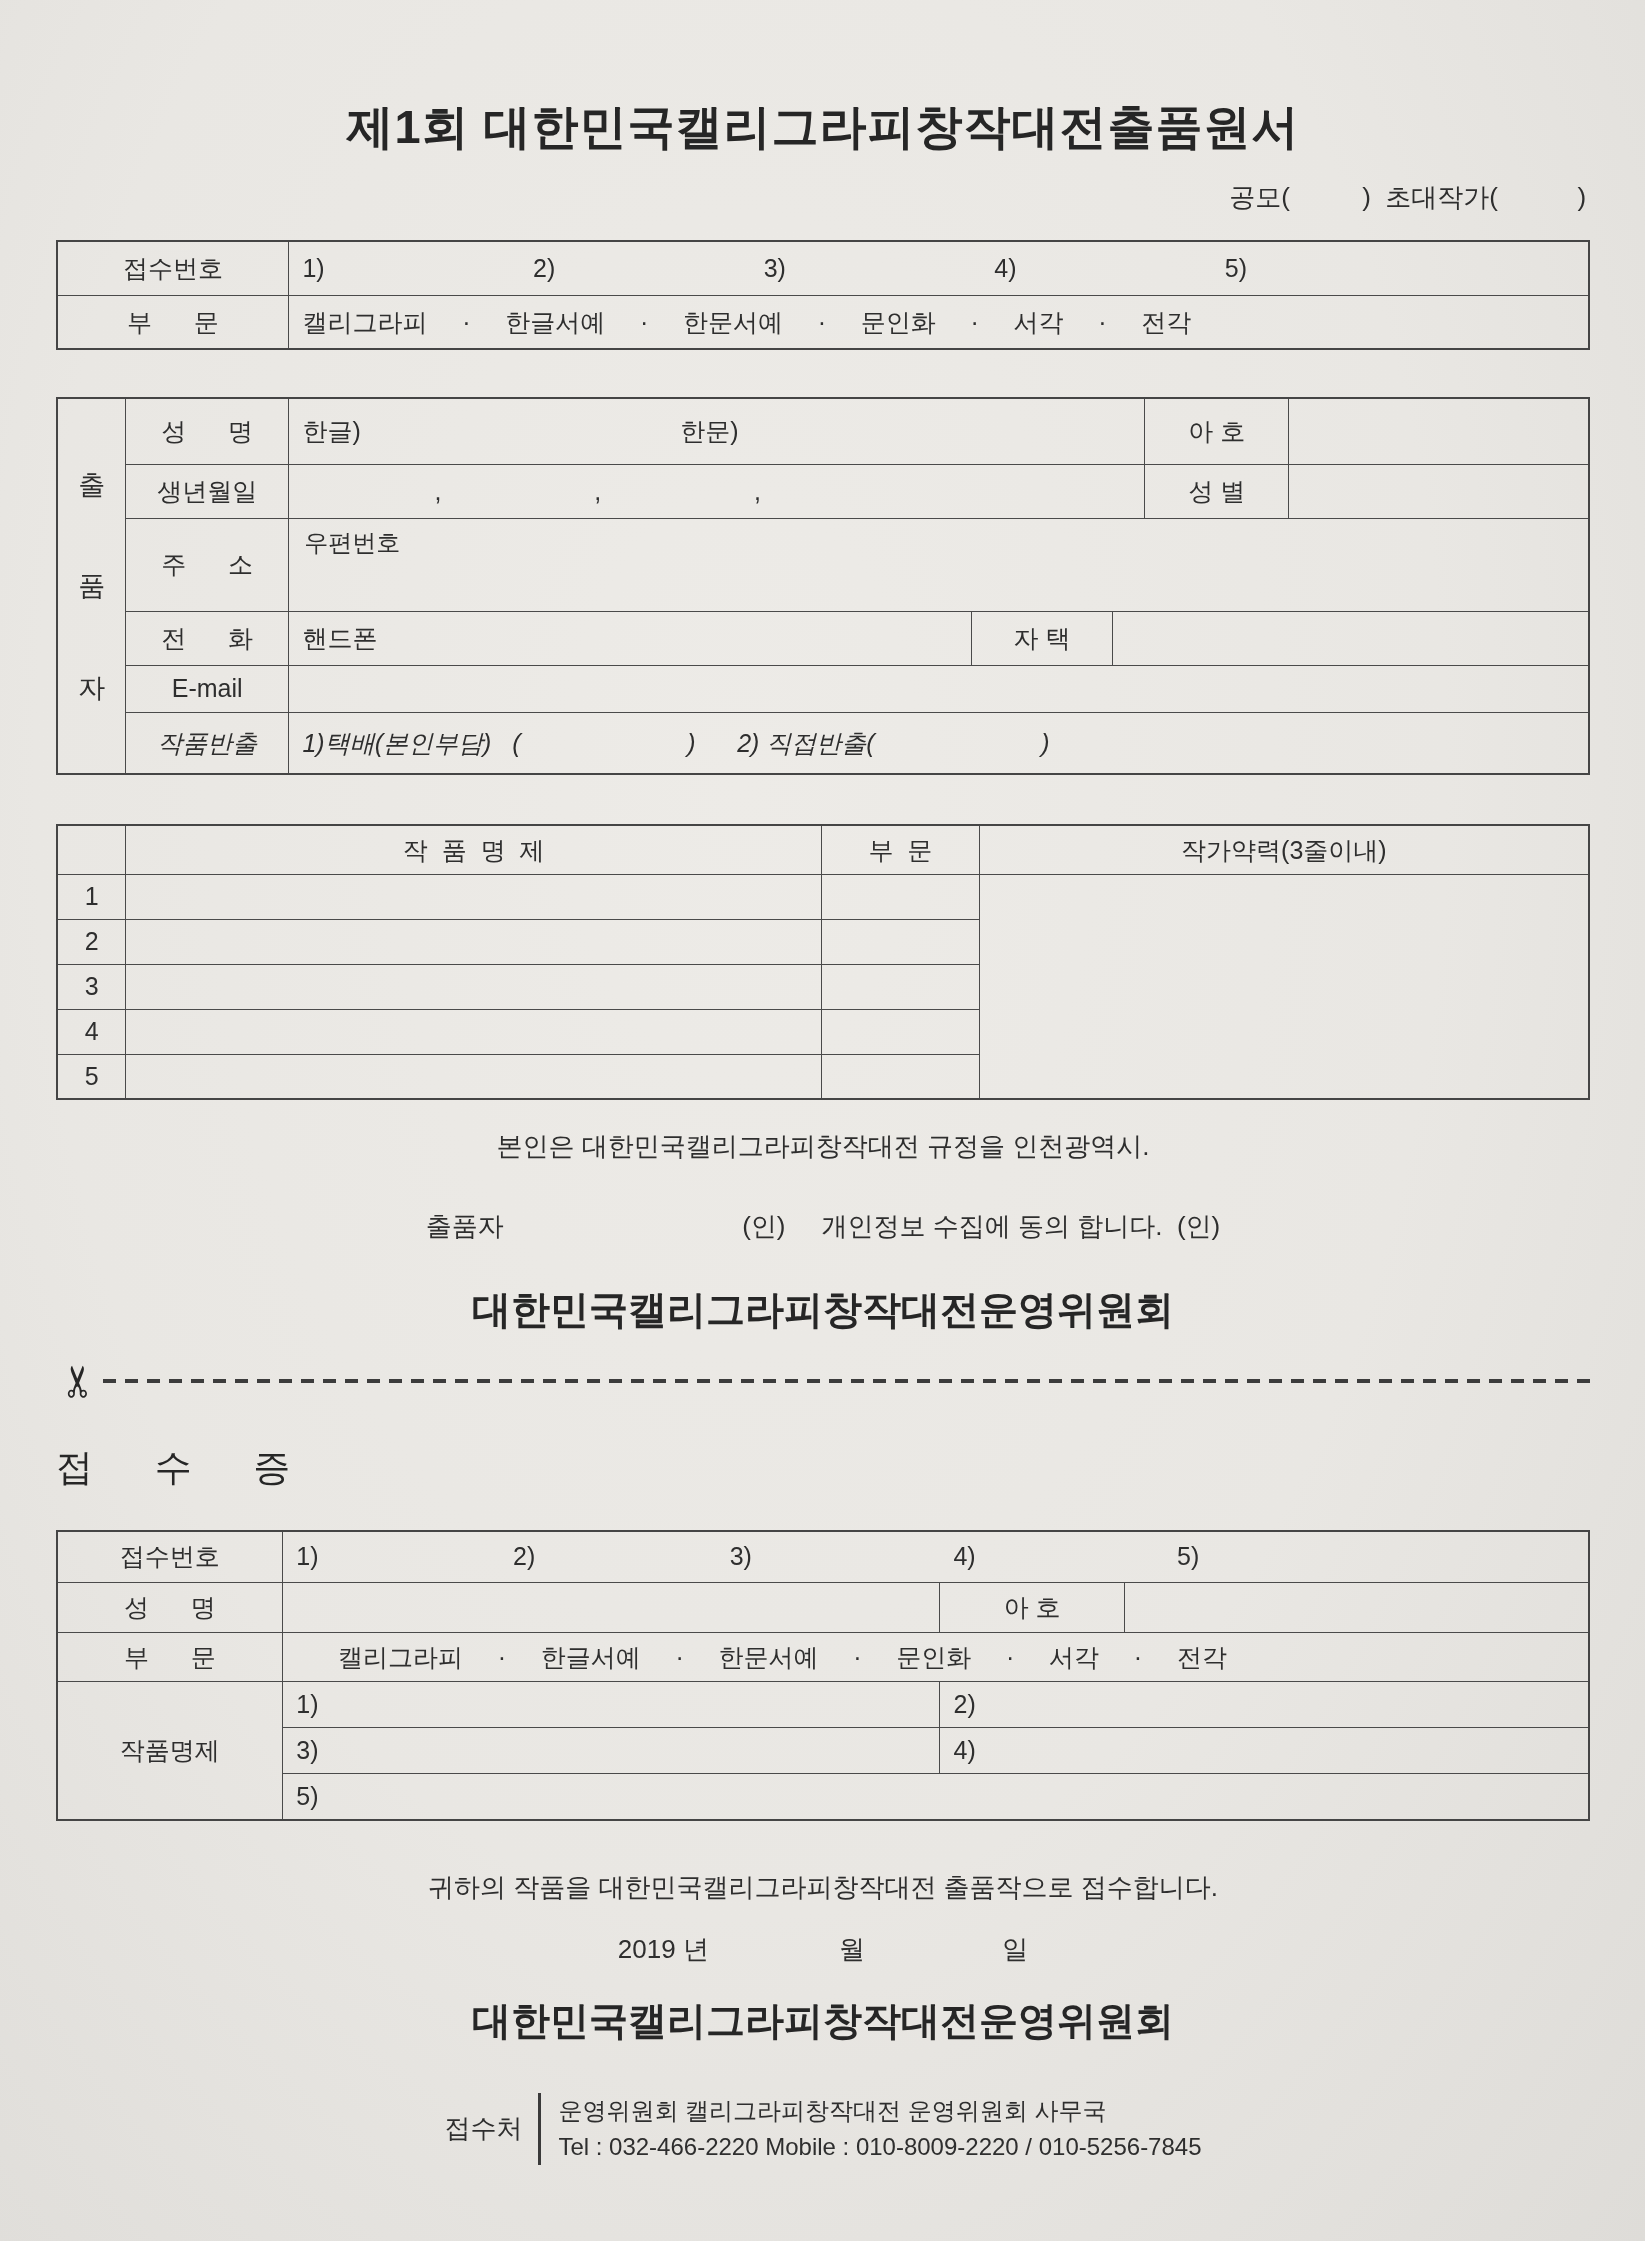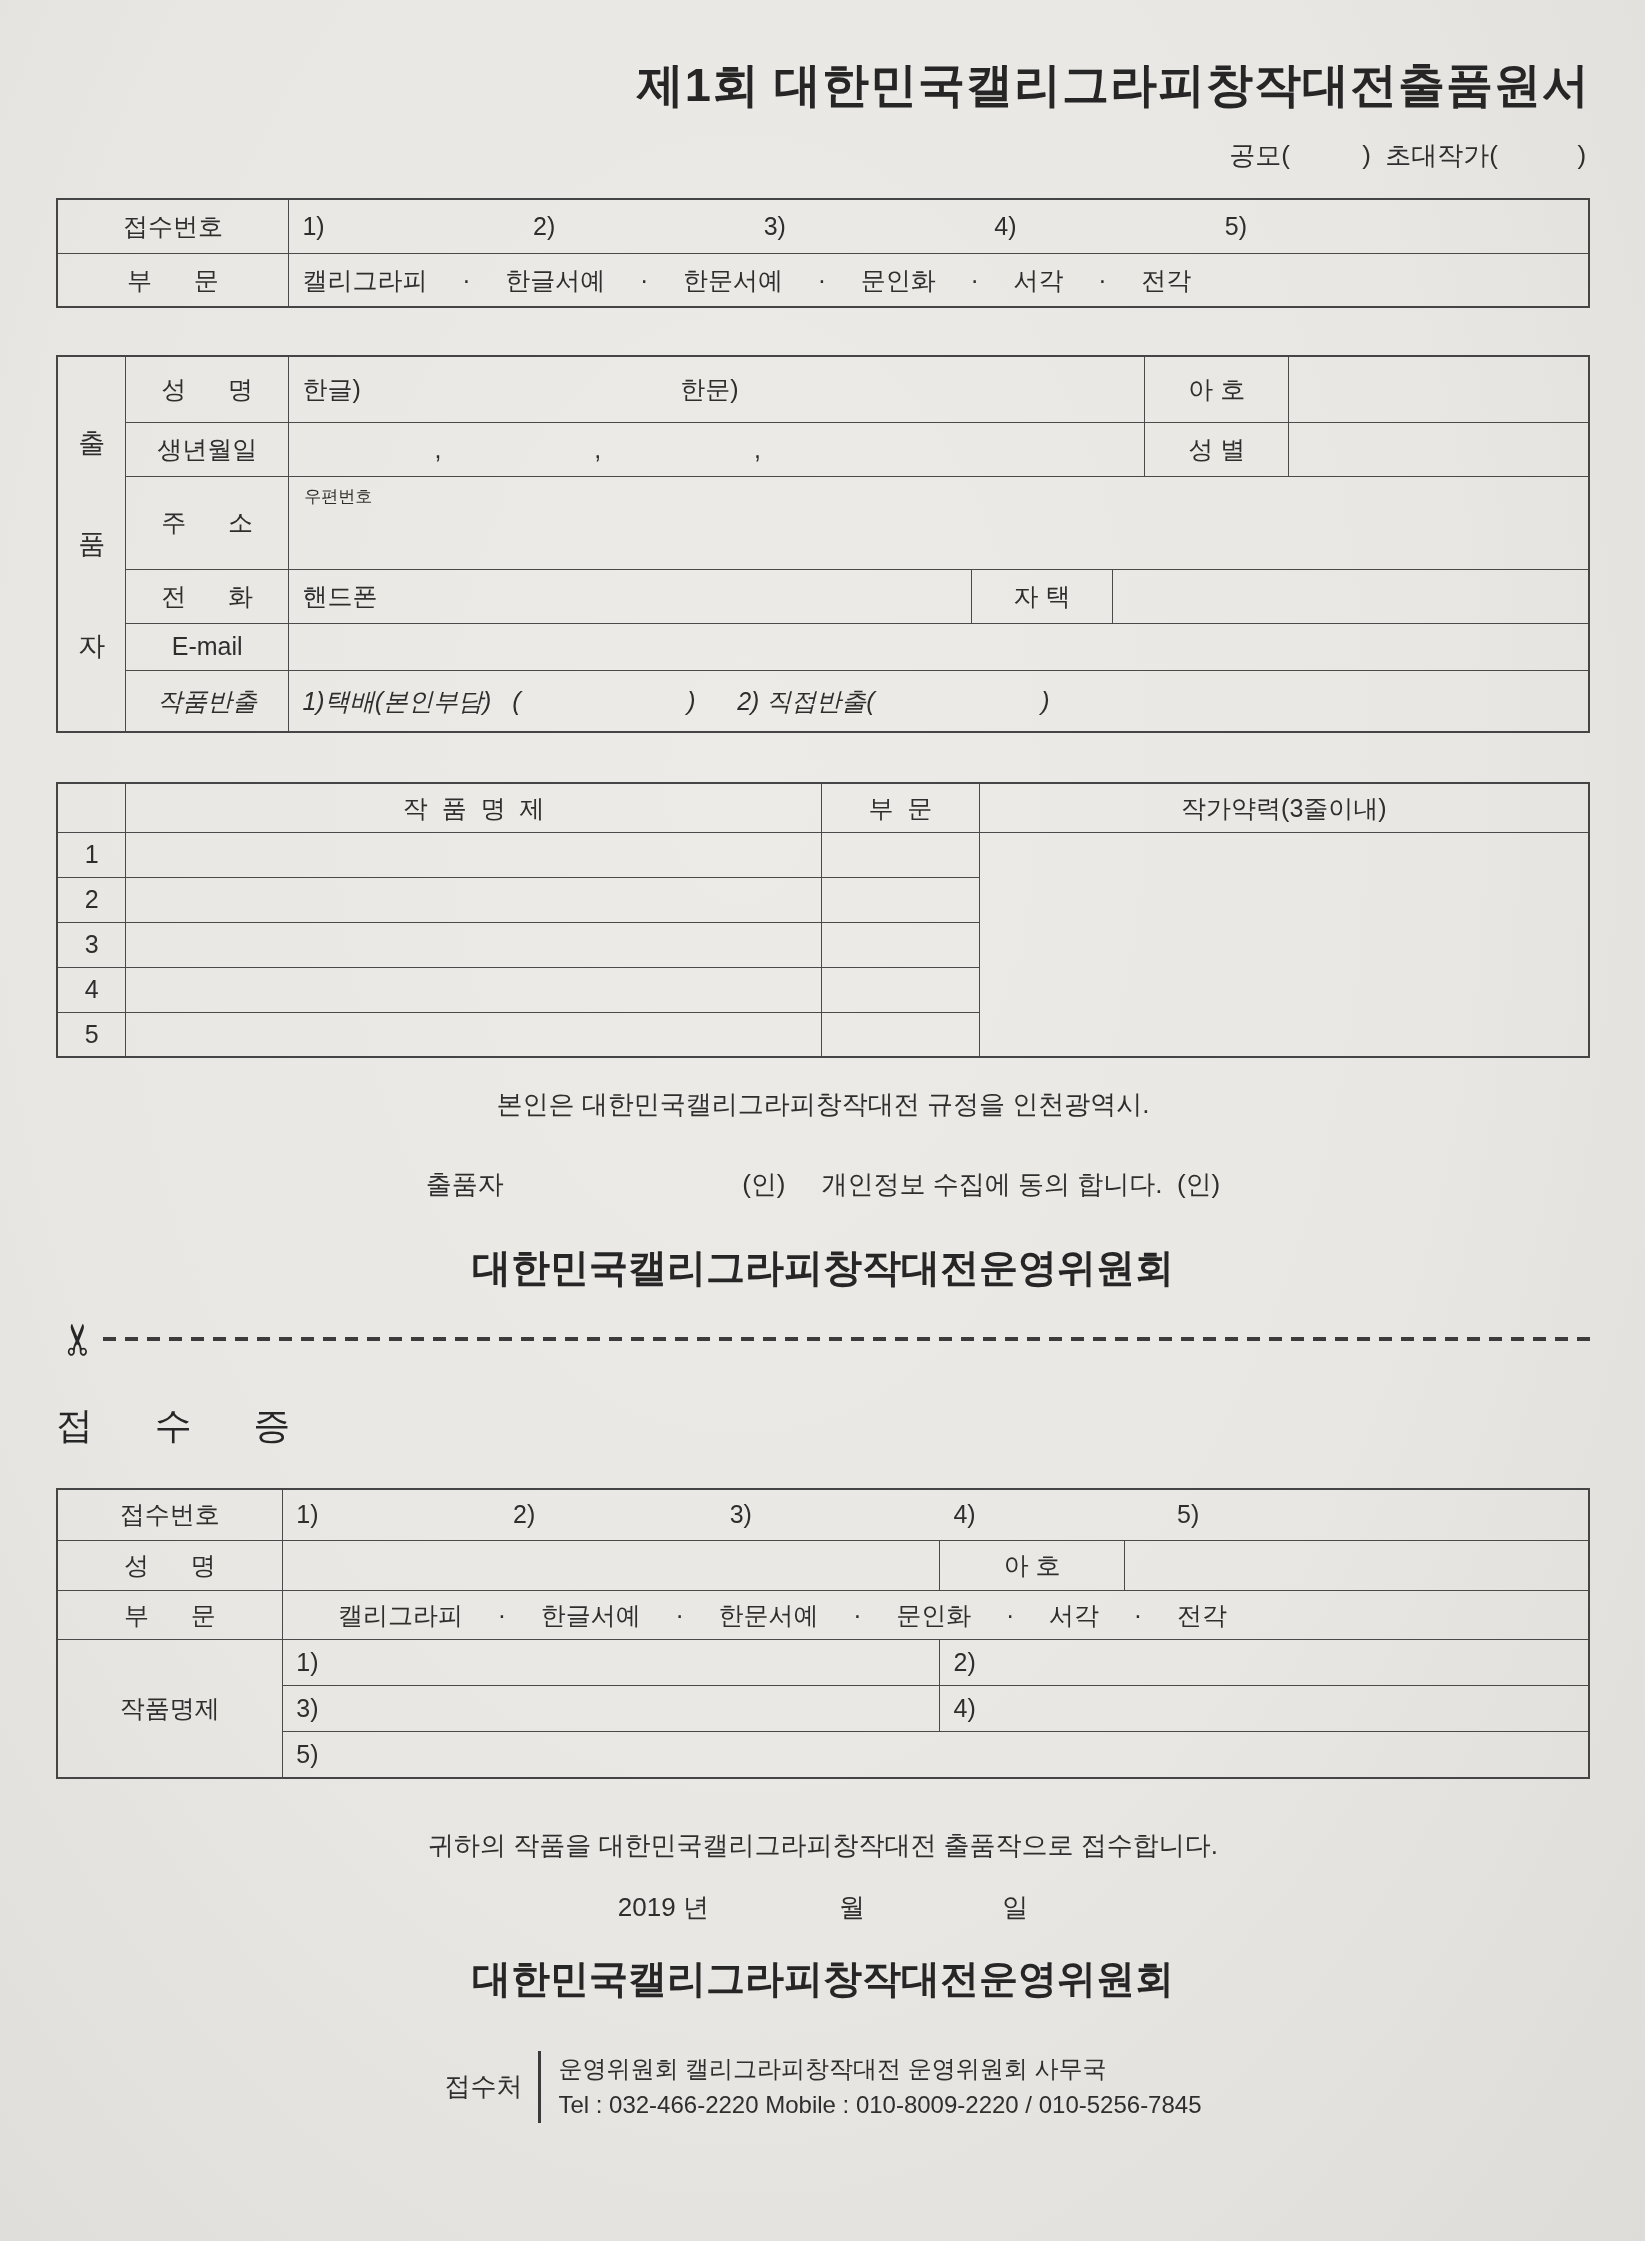--- a/index.html
+++ b/index.html
@@ -9,22 +9,22 @@
     margin:0 auto;
     box-sizing:border-box;
     padding:0 56px;
     background: radial-gradient(ellipse at 45% 35%, #edebe7 0%, #e9e7e3 55%, #dedcd8 100%);
     font-family:"Liberation Sans","DejaVu Sans",sans-serif;
     color:#2e2e2e;
     overflow:hidden;
   }
   .pre { white-space:pre; }
   .form-title {
-    margin-top:54px;
-    text-align:right;
+    margin-top:96px;
+    text-align:center;
     font-size:47px;
     font-weight:bold;
     letter-spacing:1px;
     color:#262626;
   }
   .entry-type-line {
     margin-top:21.3px;
     text-align:right;
     font-size:26px;
     padding-right:3.9px;
@@ -52,21 +52,21 @@
   .row-email  { height:47px; }
   .row-release{ height:62px;font-style:italic; }
   .vert-cell { vertical-align:middle; }
   .vert-wrap {
     height:369px;
     display:flex; flex-direction:column;
     justify-content:space-evenly; align-items:center;
     font-size:27px;
   }
   .addr-cell { vertical-align:top; }
-  .postal { font-size:17px; padding:7.8px 0 0 15.5px; }
+  .postal { font-size:24px; padding:7.8px 0 0 15.5px; }
   .t3 { margin-top:49px; }
   .t3 .hdr { height:49px; }
   .t3 .r { height:45px; }
   .center-line { text-align:center; font-size:26px; }
   .pledge   { margin-top:29px; }
   .date-1   { margin-top:39px; }
   .sign-line{ margin-top:45px; }
   .org-heading {
     margin-top:39px;
     text-align:center;

